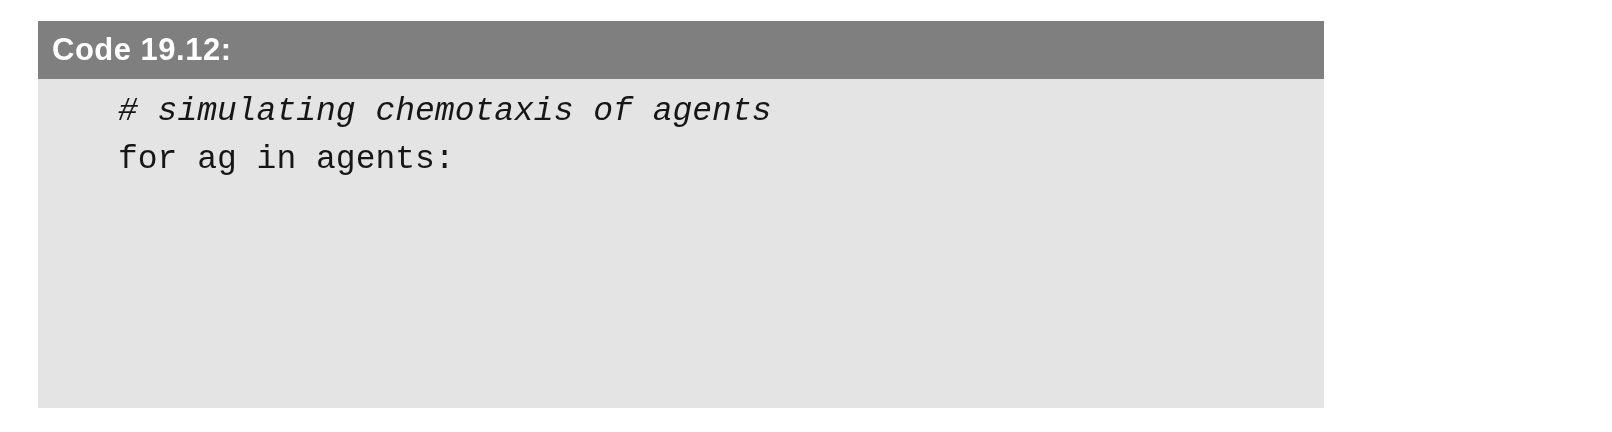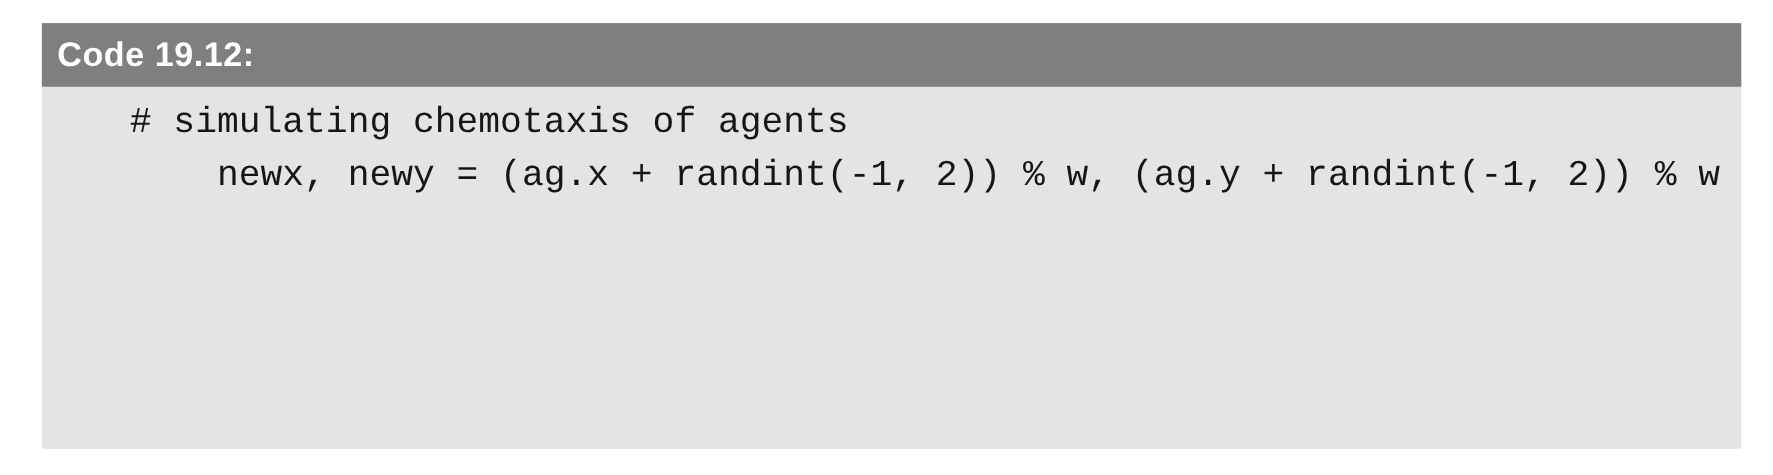--- a/index.html
+++ b/index.html
@@ -11,21 +11,21 @@
     height: 432px;
     background: #ffffff;
     position: relative;
     overflow: hidden;
     font-family: "Liberation Sans", sans-serif;
   }
   .code-figure {
     position: absolute;
     left: 38px;
     top: 21px;
-    width: 1545px;
+    width: 1286px;
   }
   .code-header {
     height: 58px;
     background: var(--header-bg, #7f7f7f);
     display: flex;
     align-items: center;
     padding-left: 14px;
     box-sizing: border-box;
   }
   .code-title {
@@ -42,26 +42,27 @@
     padding: 9px 10px 0 80px;
   }
   .code-line {
     font-family: "Liberation Mono", "DejaVu Sans Mono", monospace;
     font-size: 33px;
     line-height: 48px;
     color: var(--code-text, #161616);
     white-space: pre;
   }
   .code-line.comment {
+    font-style: italic;
   }
 </style>
 </head>
 <body>
 
 <div class="code-figure">
   <div class="code-header">
     <span class="code-title">Code 19.12:</span>
   </div>
   <div class="code-body">
     <div class="code-line comment"># simulating chemotaxis of agents</div>
-    <div class="code-line">    newx, newy = (ag.x + randint(-1, 2)) % w, (ag.y + randint(-1, 2)) % w</div>
+    <div class="code-line">for ag in agents:</div>
   </div>
 </div>
 
 </body></html>

